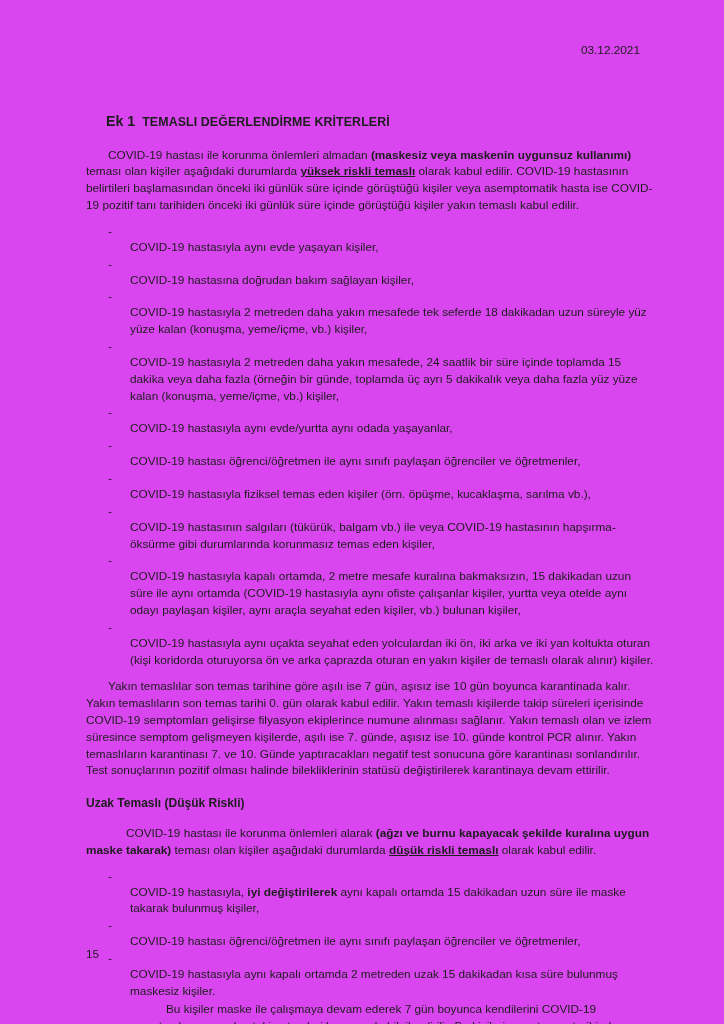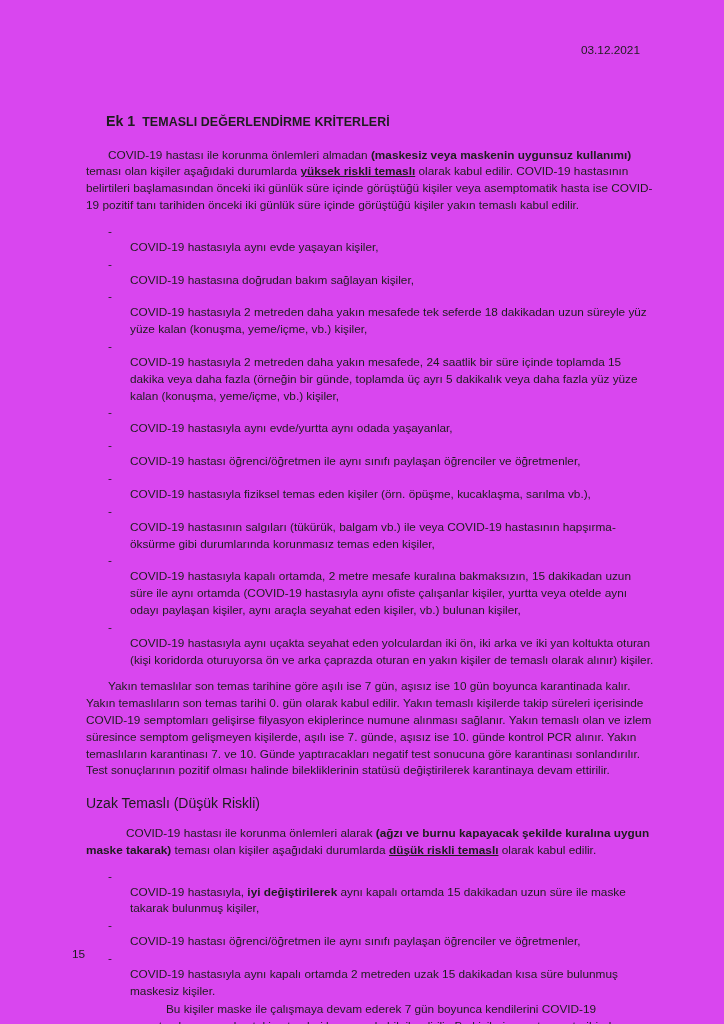--- a/index.html
+++ b/index.html
@@ -15,30 +15,30 @@
     color:#1d1d1d;
     overflow:hidden;
   }
   .b{font-weight:700;}
   .u{text-decoration:underline;}
   .date{text-align:right;margin:0 14px 54px 0;}
   .h1{margin:0 0 16px 20px;font-weight:700;}
   .h1 .h1-prefix{font-size:14.2px;margin-top:22px;}
   .h1 .h1-rest{font-size:12.4px;margin-left:7px;letter-spacing:0.1px;}
   .h2{margin:0 0 12px 20px;font-weight:700;font-size:12.8px;}
-  .h2b{margin:16px 0 13px 0;font-weight:400;font-size:14px;}
+  .h2b{margin:16px 0 13px 0;font-weight:700;font-size:12px;}
   .para{margin:0 0 9px 0;text-indent:22px;}
   .para2{margin:0 0 9px 0;text-indent:40px;}
   .summary{margin:10px 0 0 0;text-indent:22px;font-weight:400;}
   .bullets{margin:0 0 1px 0;}
   .bullet{display:flex;margin-left:22px;}
   .marker{flex:0 0 22px;width:22px;}
   .bullet-text{flex:1;margin-top:16px;}
   .note{margin:2px 0 12px 44px;text-indent:36px;}
-  .pagenum{position:absolute;left:72px;top:946px;text-align:center;}
+  .pagenum{position:absolute;left:86px;top:946px;text-align:center;}
 </style>
 </head>
 <body>
 
 <div class="page">
 
   <div class="date">03.12.2021</div>
 
   <div class="h1">
     <span class="h1-prefix">Ek 1</span><span class="h1-rest">TEMASLI DEĞERLENDİRME KRİTERLERİ</span>

